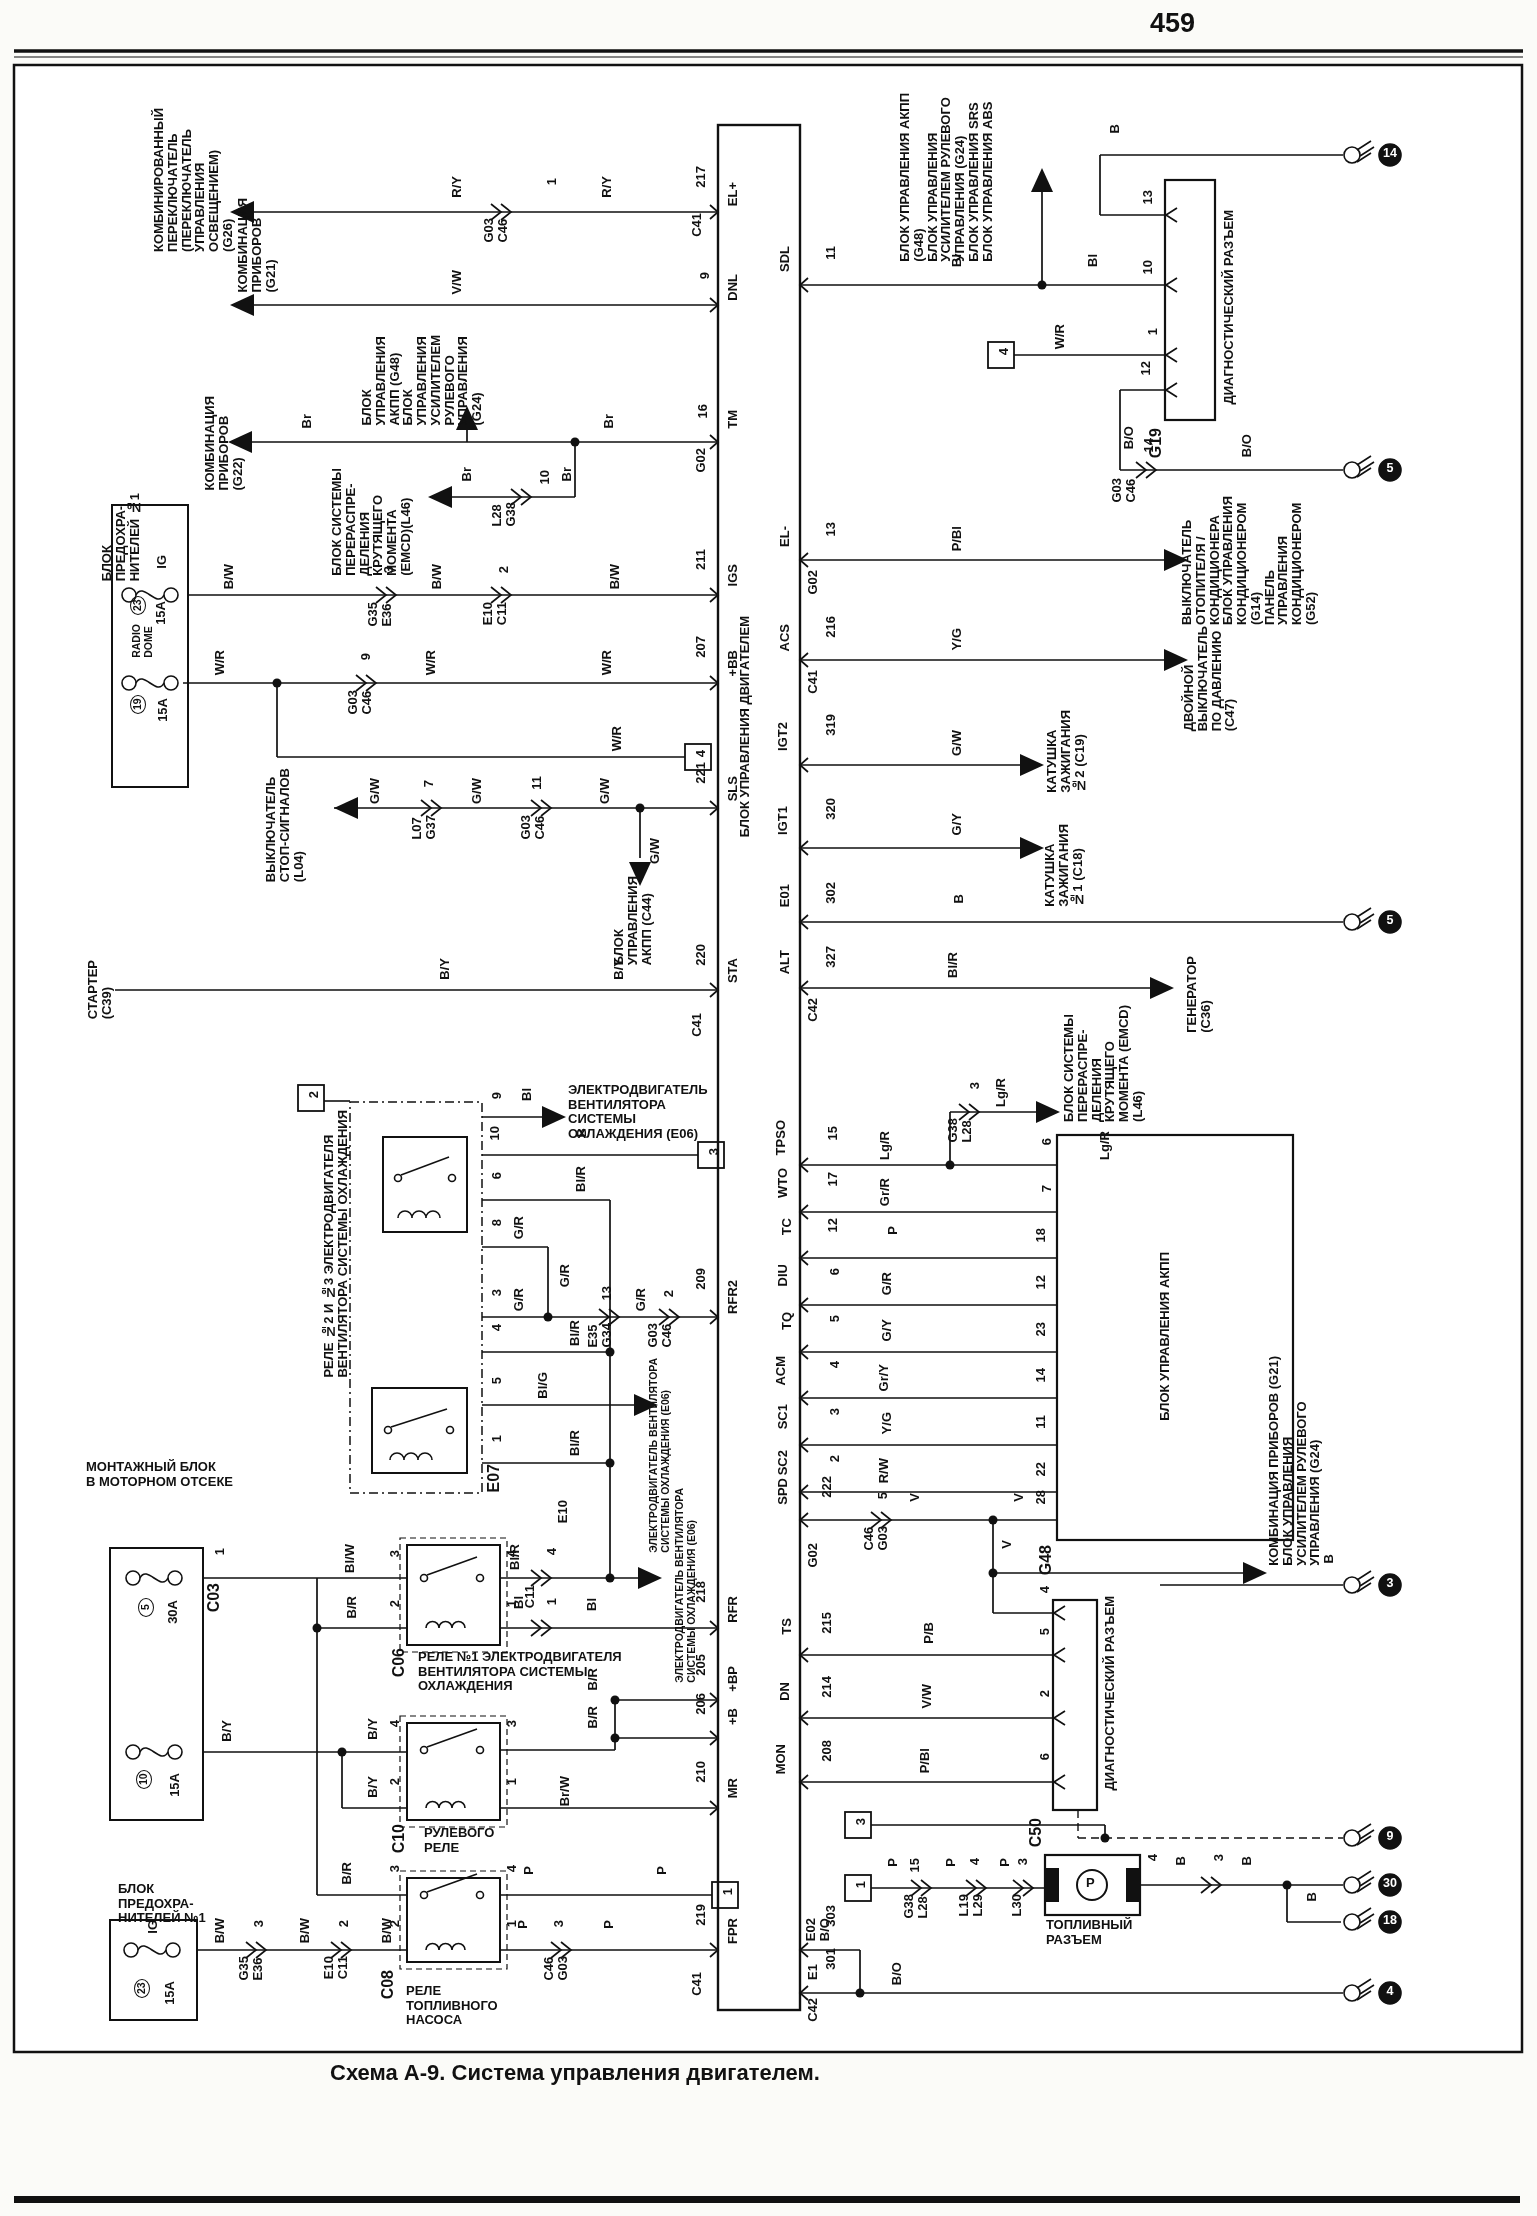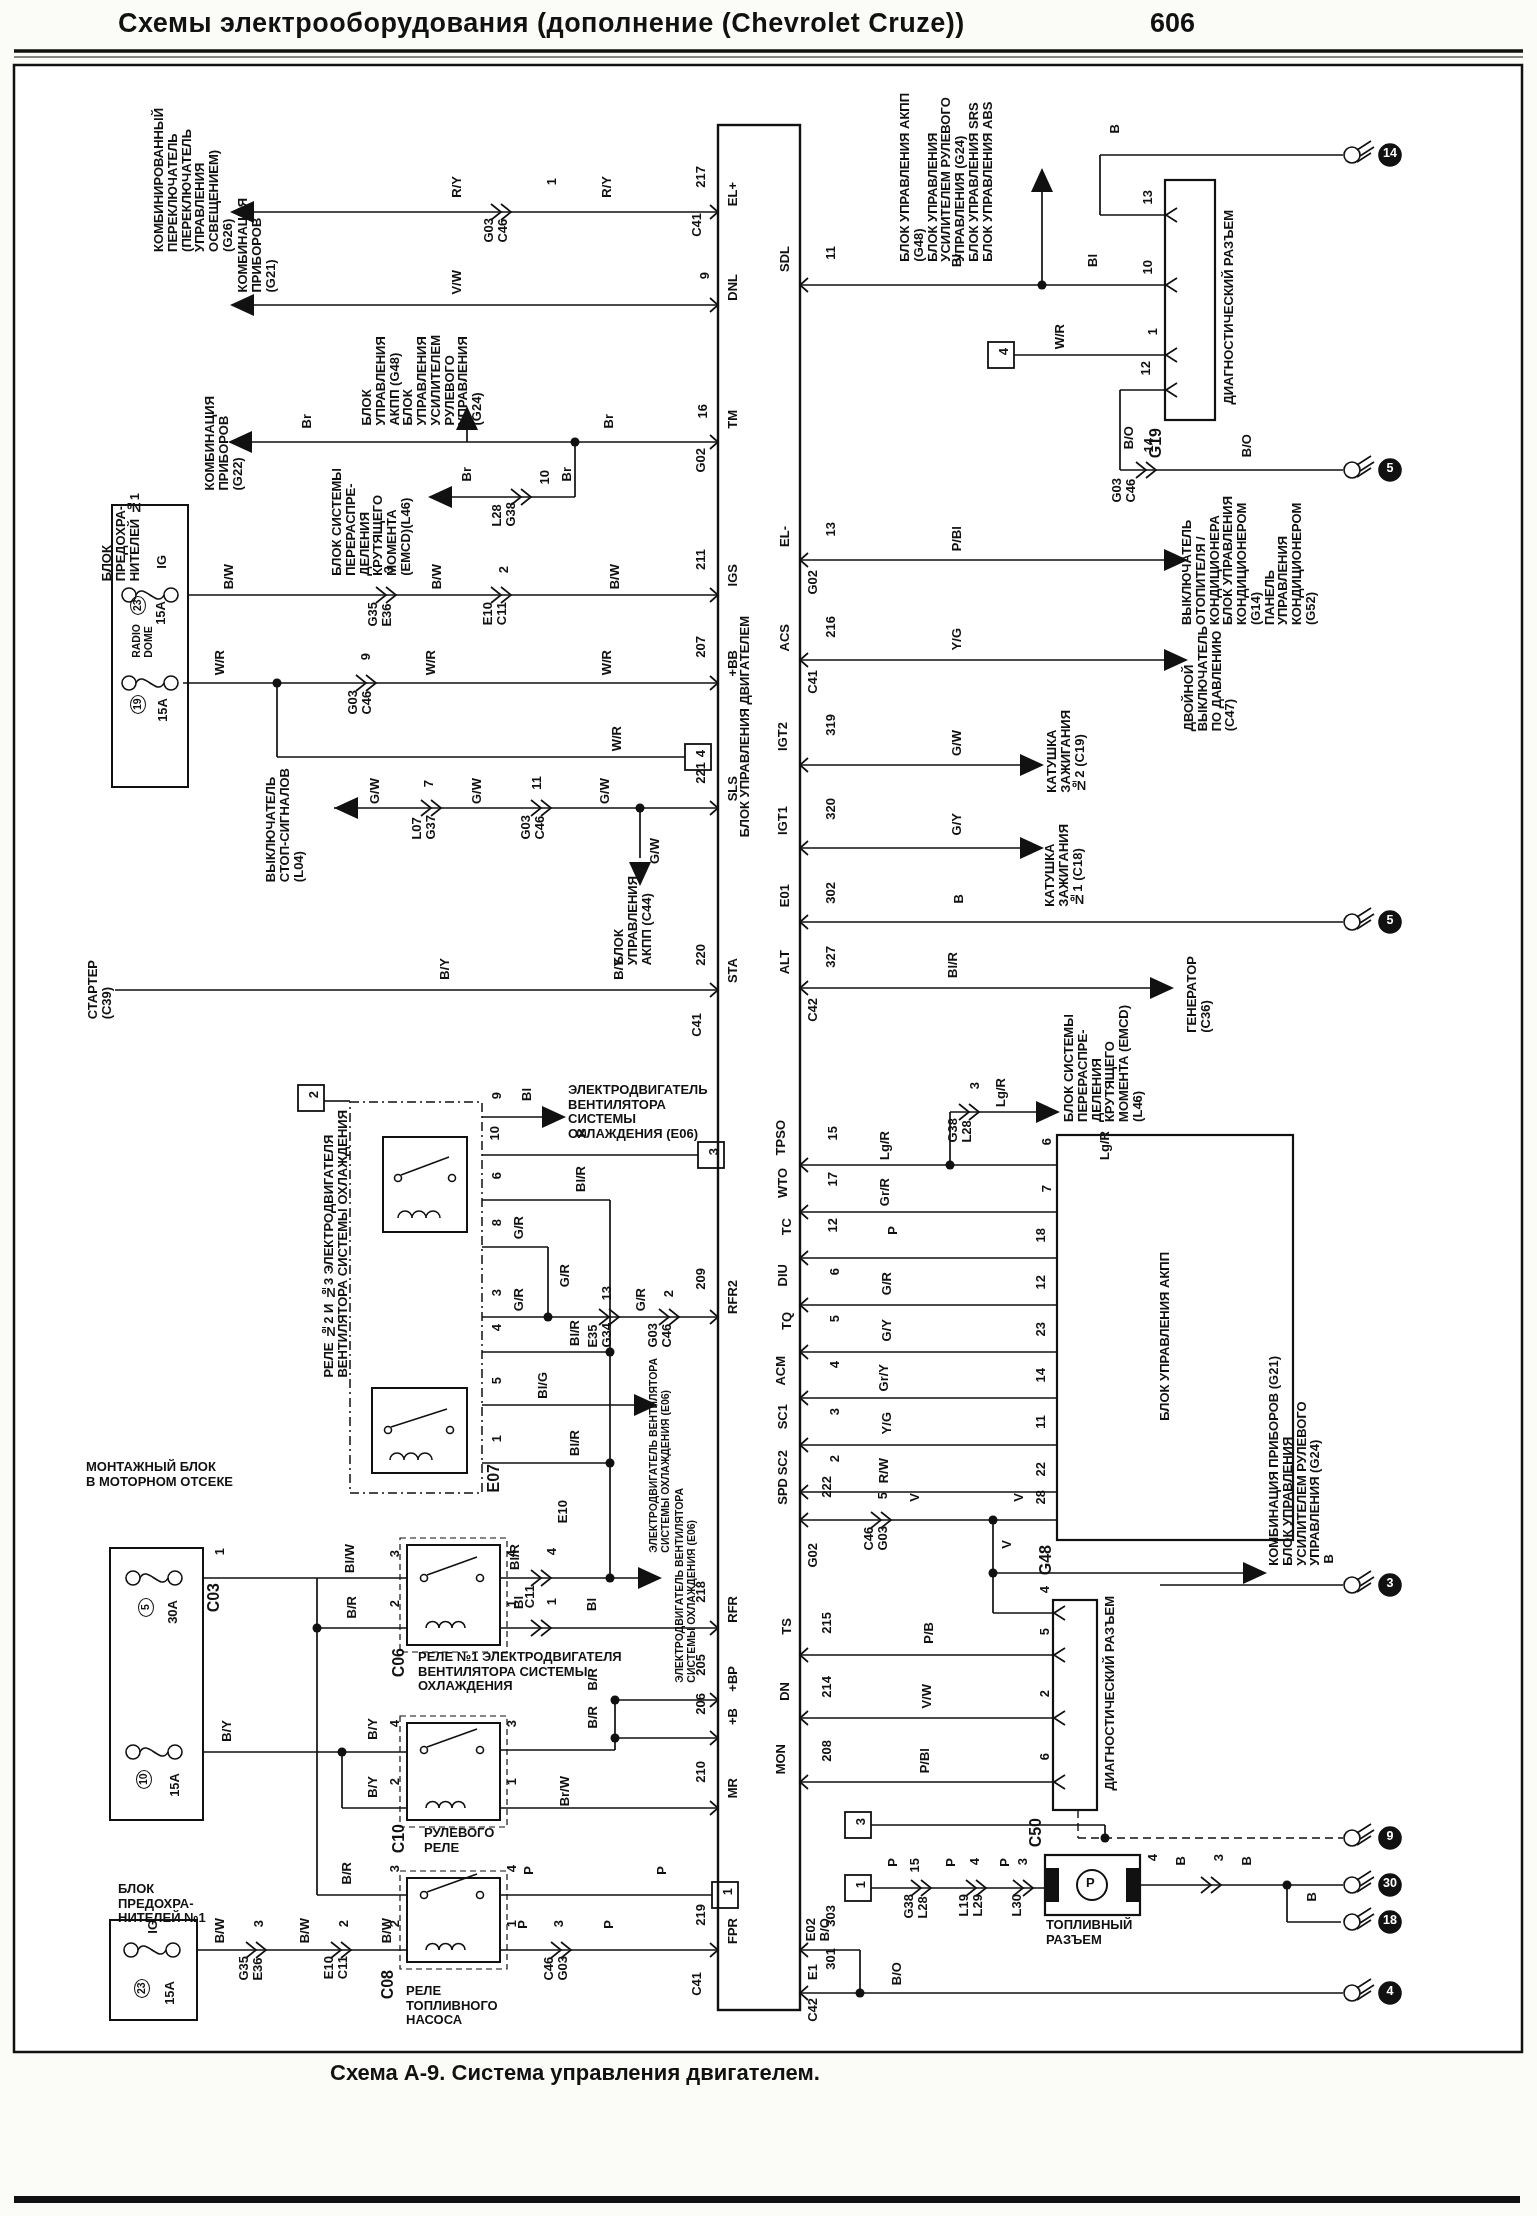--- a/index.html
+++ b/index.html
@@ -16,22 +16,21 @@
   .h{white-space:pre;font-weight:bold;font-size:13px;line-height:1.12;}
   .gn{color:#fff;font-weight:bold;font-size:12.5px;width:24px;text-align:center;transform:translate(-12px,-9px);}
   .cn{writing-mode:vertical-rl;transform:rotate(180deg);font-weight:bold;font-size:10.5px;border:1.5px solid #111;border-radius:50%;width:13px;height:15px;padding:1px 0 1px 1px;text-align:center;}
   .bn{writing-mode:vertical-rl;transform:rotate(180deg);font-weight:bold;font-size:13px;}
 </style>
 </head>
 <body>
 
 <div id="page">
 
-  <div class="hdr-title">Схемы электрооборудования (дополнение (Chevrolet Cruze))</div>
-  <div class="hdr-page">606</div>
+  <div class="hdr-page">459</div>
 
   <svg width="1537" height="2216" viewBox="0 0 1537 2216">
 
     <path d="M14 51 H1523" stroke="#111" stroke-width="3.5" fill="none"></path>
     <path d="M14 57 H1523" stroke="#111" stroke-width="1.2" fill="none"></path>
     <rect x="14" y="2196" width="1506" height="7" fill="#111"></rect>
 
     <rect x="14" y="65" width="1508" height="1987" fill="#fff" stroke="#111" stroke-width="2.5"></rect>
 
     <rect x="718" y="125" width="82" height="1885" fill="none" stroke="#111" stroke-width="2.4"></rect>

